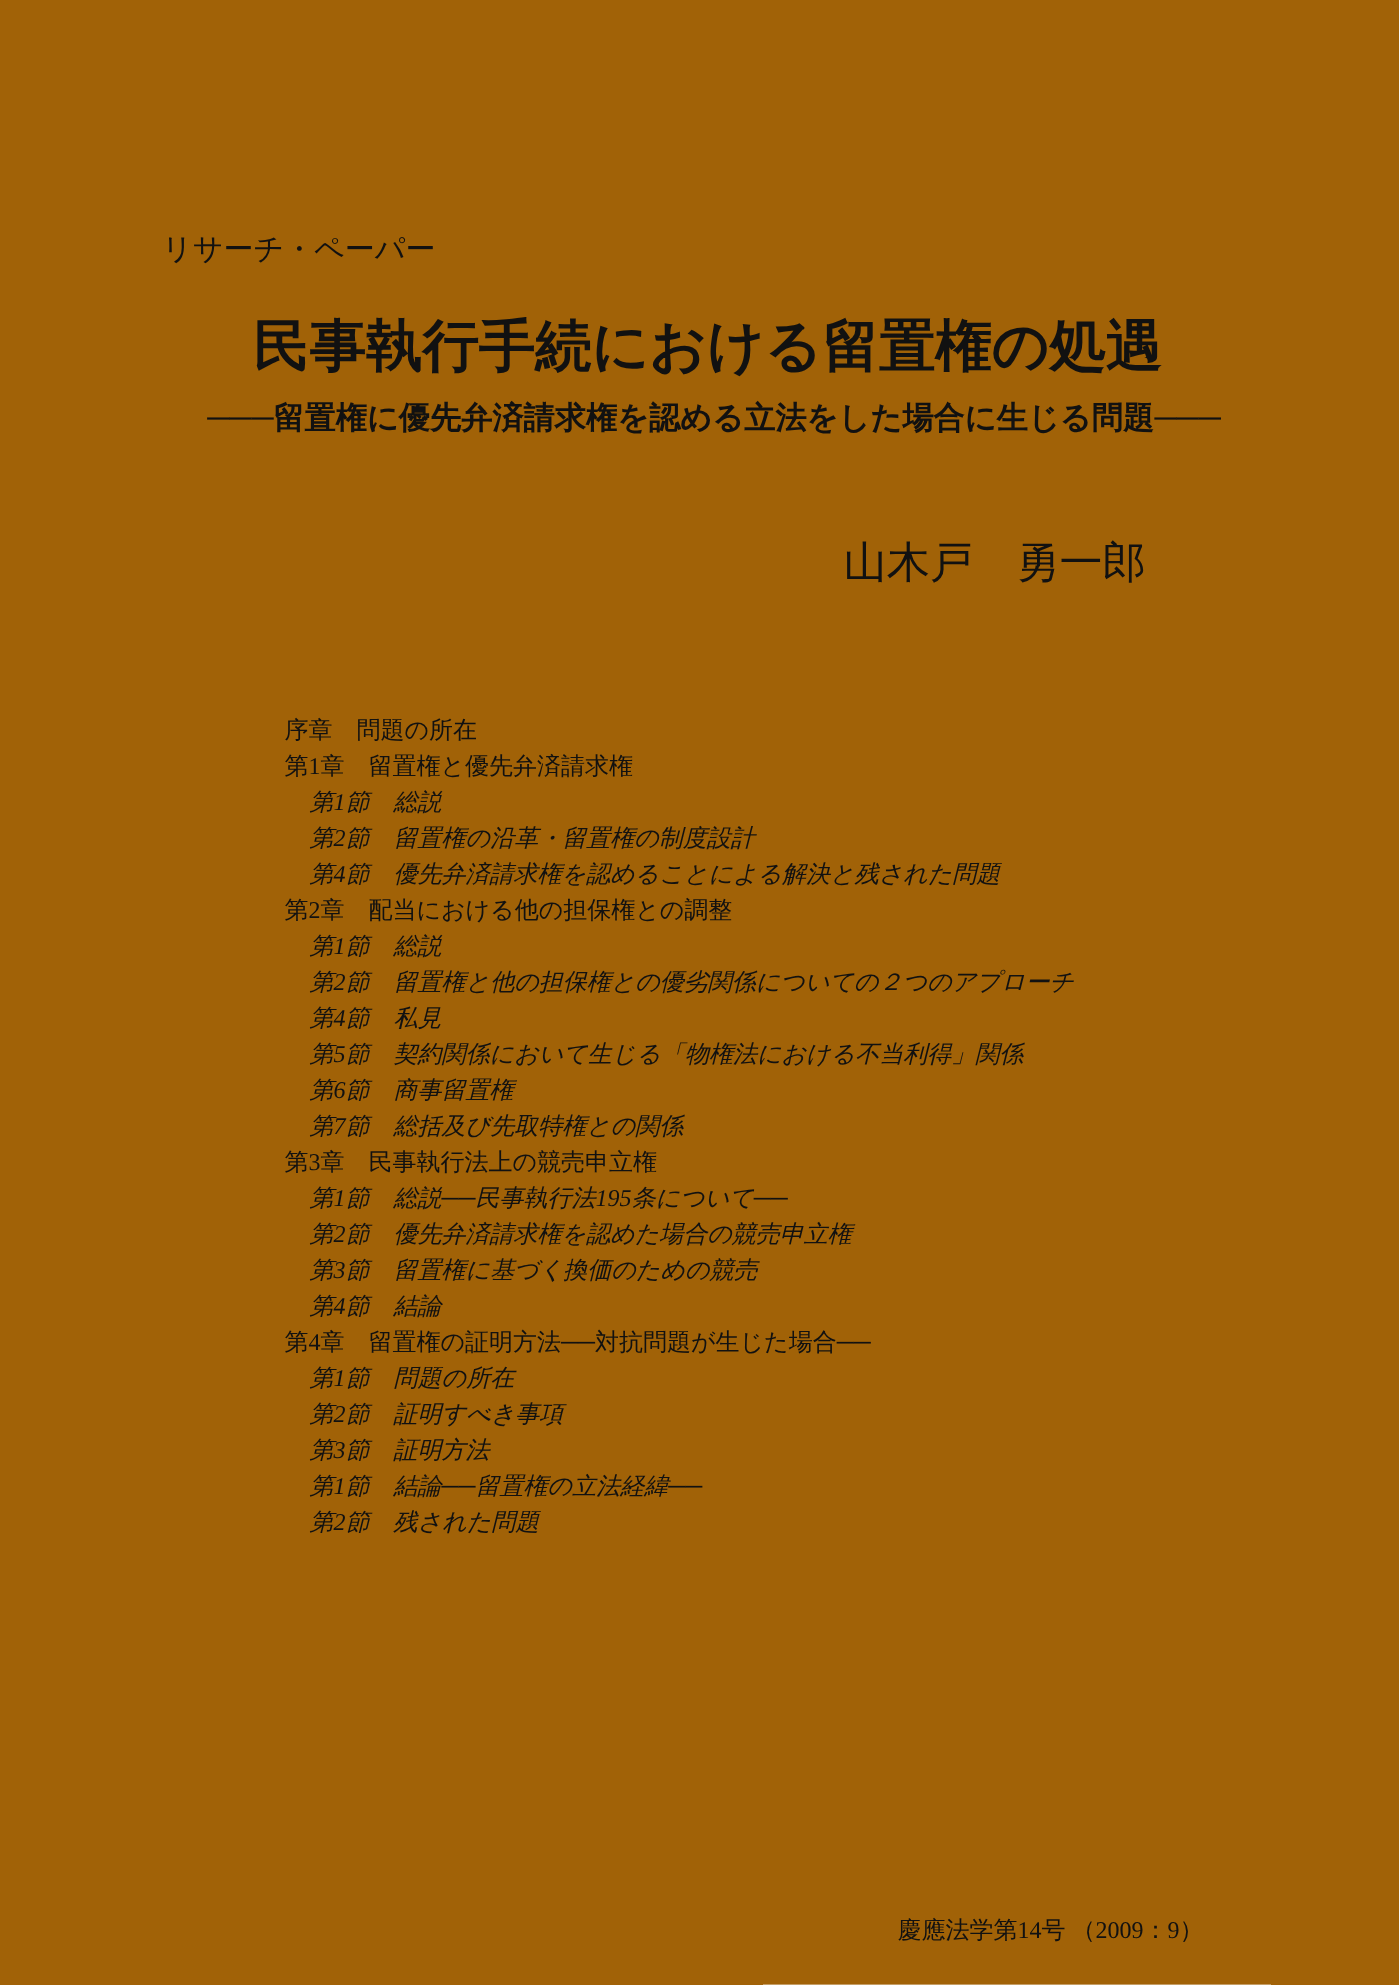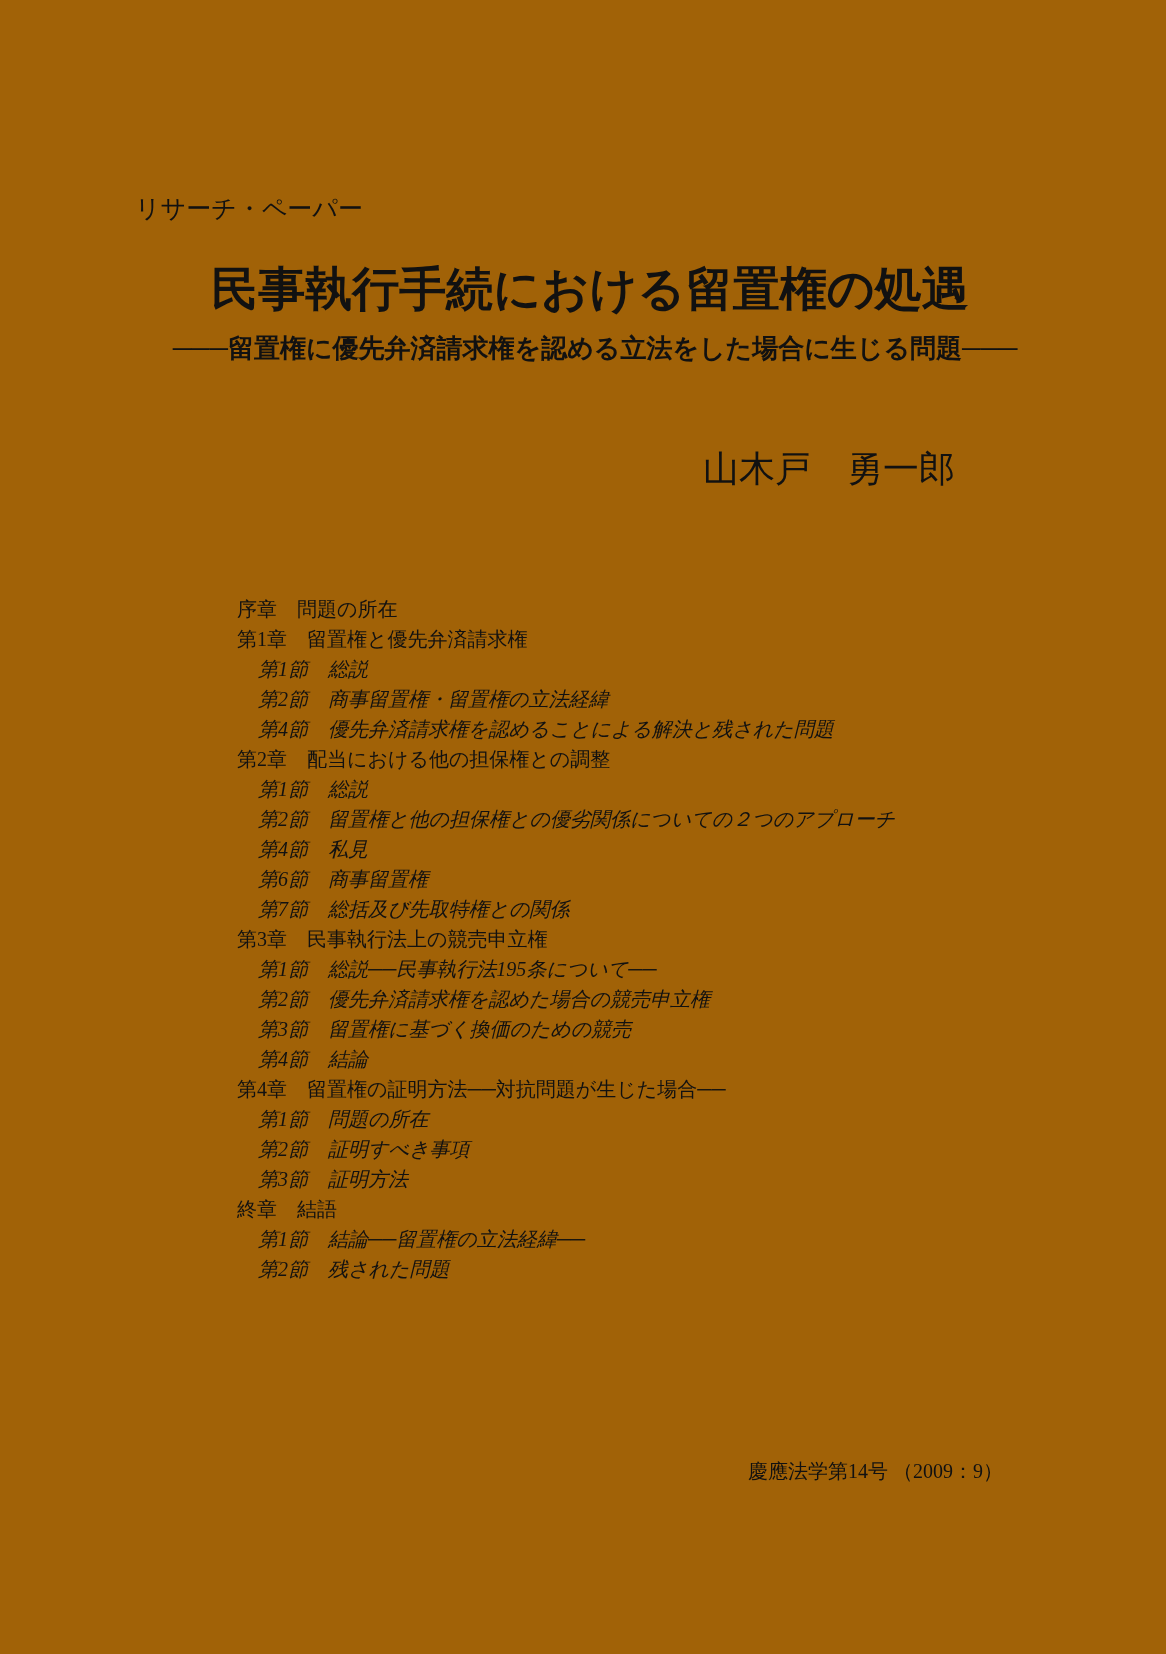--- a/index.html
+++ b/index.html
@@ -66,21 +66,21 @@
     height: 30px;
     line-height: 30px;
     white-space: pre;
   }
   .toc-line.section {
     padding-left: 21px;
     font-style: italic;
   }
   .footer {
     position: absolute;
-    top: 1458px;
+    top: 1596px;
     right: 163px;
     font-size: 20px;
     line-height: 26px;
     white-space: pre;
   }
 </style>
 </head>
 <body>
 
 <div class="page">
@@ -89,36 +89,36 @@
   <h1 class="title" style="margin:0; font-size:47px;">民事執行手続における留置権の処遇</h1>
 
   <div class="subtitle">───留置権に優先弁済請求権を認める立法をした場合に生じる問題───</div>
 
   <div class="author">山木戸　勇一郎</div>
 
   <div class="toc">
       <div class="toc-line chapter">序章　問題の所在</div>
       <div class="toc-line chapter">第1章　留置権と優先弁済請求権</div>
       <div class="toc-line section">第1節　総説</div>
-      <div class="toc-line section">第2節　商事留置権・留置権の立法経緯</div>
+      <div class="toc-line section">第2節　留置権の沿革・留置権の制度設計</div>
       <div class="toc-line section">第4節　優先弁済請求権を認めることによる解決と残された問題</div>
       <div class="toc-line chapter">第2章　配当における他の担保権との調整</div>
       <div class="toc-line section">第1節　総説</div>
       <div class="toc-line section">第2節　留置権と他の担保権との優劣関係についての２つのアプローチ</div>
       <div class="toc-line section">第4節　私見</div>
+      <div class="toc-line section">第5節　契約関係において生じる「物権法における不当利得」関係</div>
       <div class="toc-line section">第6節　商事留置権</div>
       <div class="toc-line section">第7節　総括及び先取特権との関係</div>
       <div class="toc-line chapter">第3章　民事執行法上の競売申立権</div>
       <div class="toc-line section">第1節　総説──民事執行法195条について──</div>
       <div class="toc-line section">第2節　優先弁済請求権を認めた場合の競売申立権</div>
       <div class="toc-line section">第3節　留置権に基づく換価のための競売</div>
       <div class="toc-line section">第4節　結論</div>
       <div class="toc-line chapter">第4章　留置権の証明方法──対抗問題が生じた場合──</div>
       <div class="toc-line section">第1節　問題の所在</div>
       <div class="toc-line section">第2節　証明すべき事項</div>
       <div class="toc-line section">第3節　証明方法</div>
-      <div class="toc-line chapter">終章　結語</div>
       <div class="toc-line section">第1節　結論──留置権の立法経緯──</div>
       <div class="toc-line section">第2節　残された問題</div>
     </div>
 
   <div class="footer">慶應法学第14号 （2009：9）</div>
 </div>
 
 </body></html>

